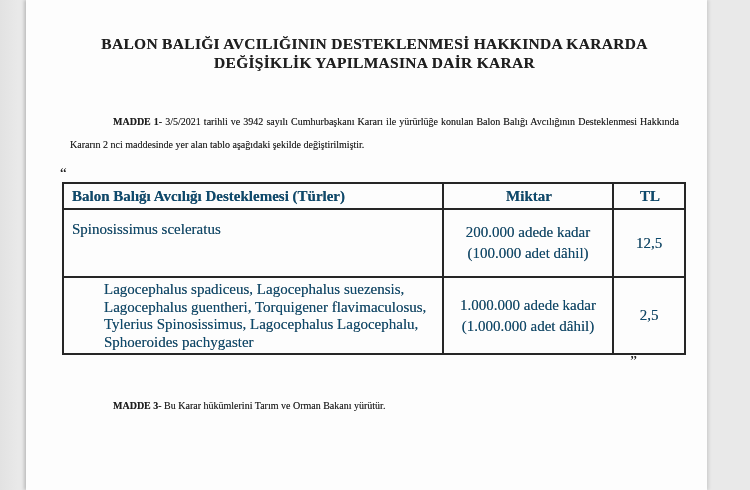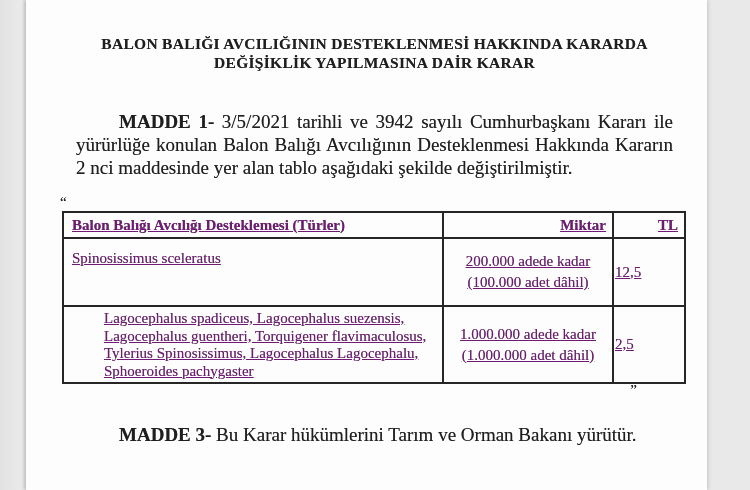--- a/index.html
+++ b/index.html
@@ -34,22 +34,22 @@
   }
   .doc-title {
     padding-top: 34px;
     text-align: center;
     font-weight: bold;
     font-size: 15.5px;
     line-height: 19px;
     letter-spacing: 0.3px;
   }
   .para {
-    margin: 16px;
-    font-size: 19px;
+    margin: 10px;
+    font-size: 10px;
     line-height: 23px;
     text-align: justify;
     text-indent: 43px;
   }
   .para .label { font-weight: bold; }
   .article-1 { margin-top: 38px; }
   .open-quote {
     margin-top: 8px;
     height: 15px;
     font-size: 15px;
@@ -61,51 +61,50 @@
     margin-top: 1px;
     margin-left: 2px;
     table-layout: fixed;
     width: 586px;
     background: #fdfdfd;
   }
   table.support-table th,
   table.support-table td {
     border: 2px solid #262626;
     font-size: 15px;
-    color: #701a75;
-    text-decoration: underline;
+    color: #0c4a6e;
   }
   th.col-species { width: 364px; }
   th.col-amount  { width: 154px; }
   th.col-tl      { width: 56px; border-radius: 7px; }
   tr.header-row th {
     height: 22px;
     font-weight: bold;
     padding: 1px 6px 1px 8px;
   }
   th.col-species { text-align: left; }
-  th.col-amount, th.col-tl { text-align: right; }
+  th.col-amount, th.col-tl { text-align: center; }
   tr.data-row-1 { height: 68px; }
   tr.data-row-2 { height: 72px; }
   td.cell-species {
     vertical-align: top;
     padding: 11px 10px 2px 8px;
     line-height: 17.5px;
     text-align: left;
   }
   tr.data-row-2 td.cell-species { padding-top: 3px; padding-left: 40px; }
   td.cell-amount {
     vertical-align: middle;
     text-align: center;
     line-height: 21px;
     padding: 7px 4px;
   }
   td.cell-tl {
     vertical-align: middle;
-    text-align: left;
+    text-align: center;
     margin-left: 40px;
   }
   .close-quote {
     height: 14px;
     font-size: 15px;
     line-height: 12px;
     text-align: right;
     padding-right: 52px;
   }
   .article-2 { margin-top: 20px; }

